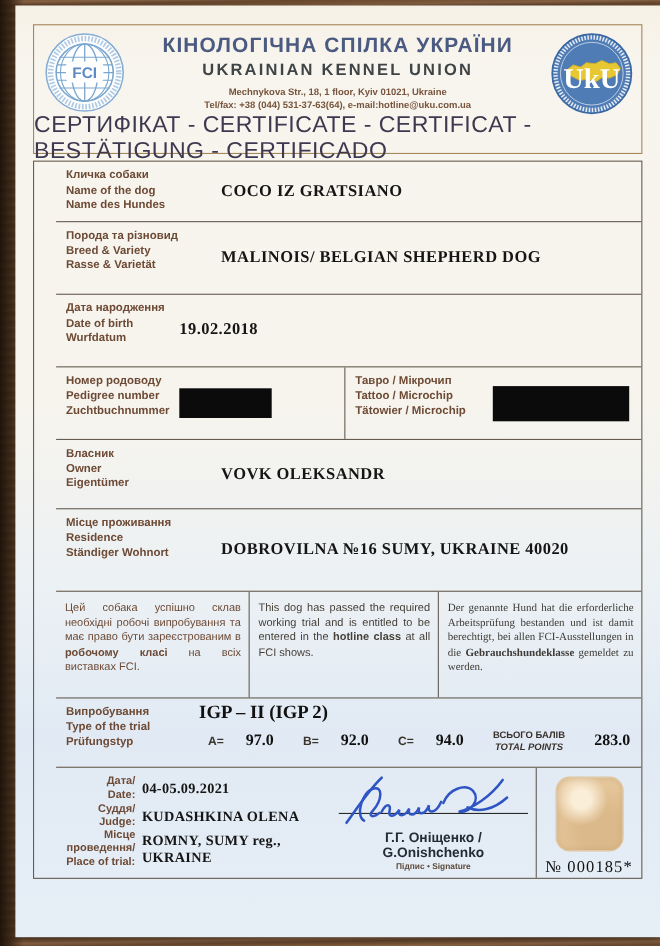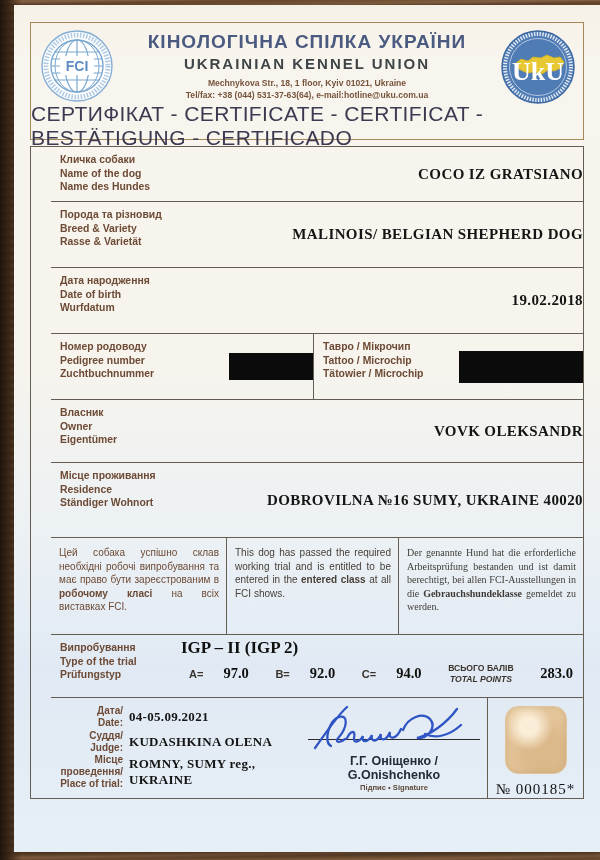--- a/index.html
+++ b/index.html
@@ -36,21 +36,21 @@
     display:flex; align-items:center; justify-content:center;
     font-size:21px; font-weight:400; letter-spacing:.4px; color:#3d3950;
   }
 
   
   .table { position:absolute; left:16px; top:141px; width:554px; border:1px solid #655d51; background:transparent; }
   .row { display:flex; border-top:1px solid #655d51; position:relative;margin-left:20px; }
   .row:first-child { border-top:none; }
   .label-col { flex:0 0 150px; padding:6px 0 0 9px; }
   .label-line { font-size:10.4px; font-weight:bold; color:#6d4a35; line-height:1.3; }
-  .value-col { flex:1; display:flex; align-items:center; justify-content:flex-end; }
+  .value-col { flex:1; display:flex; align-items:center; justify-content:flex-start; }
   .value { font-family:"Liberation Serif", serif; font-weight:bold; font-size:15px; letter-spacing:.4px; color:#151515; }
 
   .h54{height:54px} .h66{height:66px} .h63{height:63px} .h75{height:75px} .h97{height:97px} .h101{height:101px}
 
   .half-l { flex:0 0 263px; display:flex; border-right:1px solid #655d51; }
   .half-r { flex:1; display:flex; }
   .half-l .label-col, .half-r .label-col { flex:0 0 112px; }
 
   .redact { background:#0b0b0b; }
   .redact-pedigree { width:84px; height:27px; }
@@ -216,21 +216,21 @@
           <div class="label-line">Residence</div>
           <div class="label-line">Ständiger Wohnort</div>
         </div>
         <div class="value-col">
             <span class="value">DOBROVILNA №16 SUMY, UKRAINE 40020</span>
           </div>
       </div>
 
       <div class="row h97">
         <div class="stmt-cell stmt-ua"><span>Цей собака успішно склав необхідні робочі випробування та має право бути зареєстрованим в </span><span class="stmt-bold">робочому класі</span><span> на всіх виставках FCI.</span></div>
-        <div class="stmt-cell stmt-en"><span>This dog has passed the required working trial and is entitled to be entered in the </span><span class="stmt-bold">entered class</span><span> at all FCI shows.</span></div>
+        <div class="stmt-cell stmt-en"><span>This dog has passed the required working trial and is entitled to be entered in the </span><span class="stmt-bold">hotline class</span><span> at all FCI shows.</span></div>
         <div class="stmt-cell stmt-de"><span>Der genannte Hund hat die erforderliche Arbeitsprüfung bestanden und ist damit berechtigt, bei allen FCI-Ausstellungen in die </span><span class="stmt-bold">Gebrauchshundeklasse</span><span> gemeldet zu werden.</span></div>
       </div>
 
       <div class="row h63">
         <div class="label-col" style="flex-basis:130px">
           <div class="label-line">Випробування</div>
           <div class="label-line">Type of the trial</div>
           <div class="label-line">Prüfungstyp</div>
         </div>
         <div class="trial-content">

